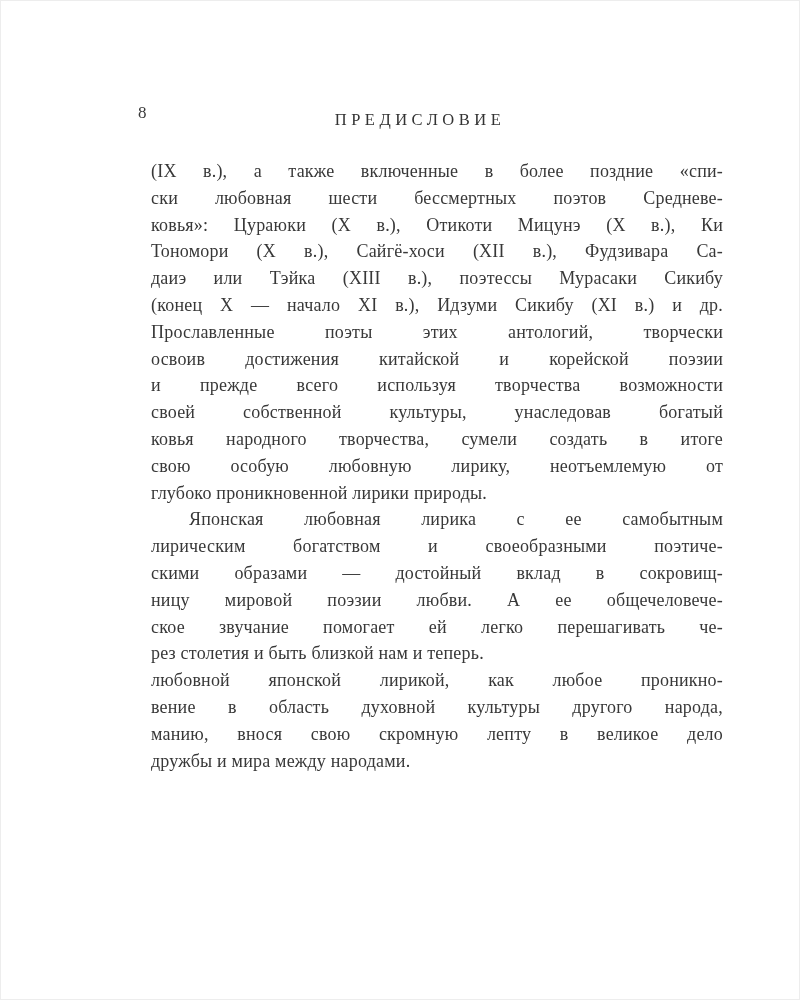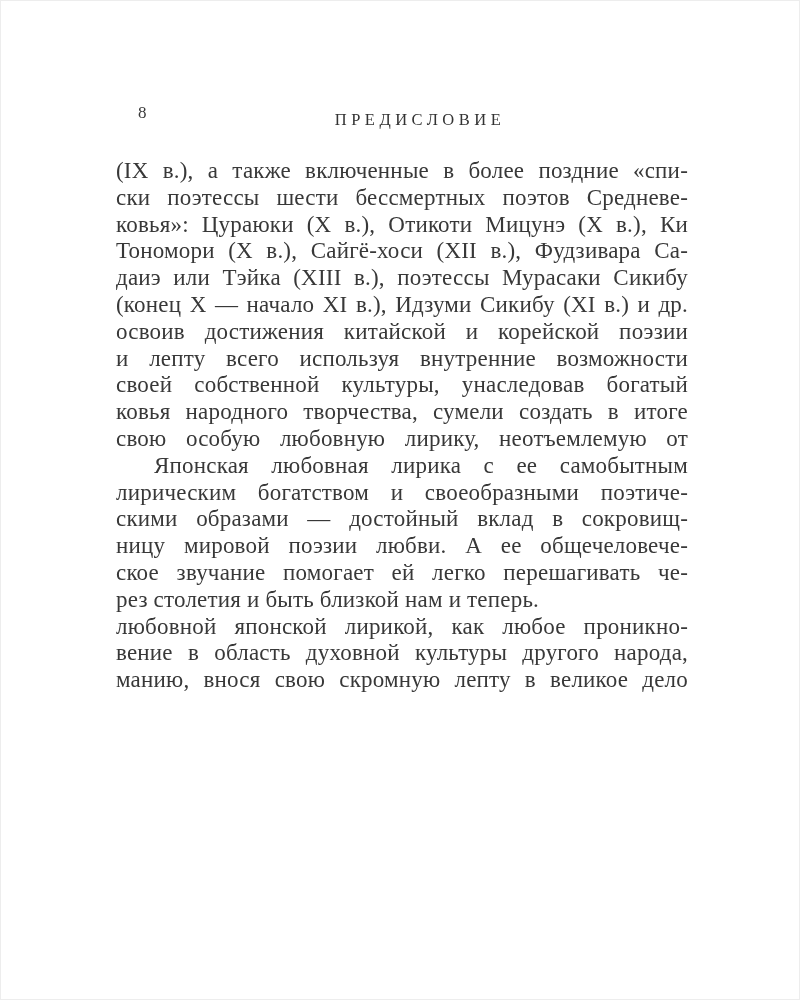--- a/index.html
+++ b/index.html
@@ -38,23 +38,23 @@
     top: 0;
     text-align: center;
     font-size: 16.5px;
     letter-spacing: 4.5px;
     color: #333333;
     margin-top: 8px;
   }
   .body-text {
     position: absolute;
     top: 157px;
-    left: 115px;
+    left: 150px;
     width: 572px;
-    font-size: 23px;
+    font-size: 18px;
     line-height: 26.8px;
     letter-spacing: 0.2px;
     color: #383838;
   }
   .line {
     text-align: justify;
     text-align-last: justify;
   }
   .line.last {
     text-align-last: left;
@@ -67,38 +67,41 @@
 <body>
 
 <div class="page">
   <div class="header">
     <span class="pagenum">8</span>
     <span class="running-title">ПРЕДИСЛОВИЕ</span>
   </div>
   <div class="body-text" id="body-text">
       <div class="paragraph">
         <div class="line">(IX в.), а также включенные в более поздние «спи-</div>
-        <div class="line">ски поэтессы шести бессмертных поэтов Средневе-</div>
+        <div class="line">ски любовная шести бессмертных поэтов Средневе-</div>
         <div class="line">ковья»: Цураюки (X в.), Отикоти Мицунэ (X в.), Ки</div>
         <div class="line">Тономори (X в.), Сайгё-хоси (XII в.), Фудзивара Са-</div>
         <div class="line">даиэ или Тэйка (XIII в.), поэтессы Мурасаки Сикибу</div>
         <div class="line">(конец X — начало XI в.), Идзуми Сикибу (XI в.) и др.</div>
+        <div class="line">Прославленные поэты этих антологий, творчески</div>
         <div class="line">освоив достижения китайской и корейской поэзии</div>
-        <div class="line">и лепту всего используя внутренние возможности</div>
+        <div class="line">и прежде всего используя творчества возможности</div>
         <div class="line">своей собственной культуры, унаследовав богатый</div>
         <div class="line">ковья народного творчества, сумели создать в итоге</div>
         <div class="line">свою особую любовную лирику, неотъемлемую от</div>
+        <div class="line last">глубоко проникновенной лирики природы.</div>
       </div>
       <div class="paragraph">
         <div class="line first-indent">Японская любовная лирика с ее самобытным</div>
         <div class="line">лирическим богатством и своеобразными поэтиче-</div>
         <div class="line">скими образами — достойный вклад в сокровищ-</div>
         <div class="line">ницу мировой поэзии любви. А ее общечеловече-</div>
         <div class="line">ское звучание помогает ей легко перешагивать че-</div>
         <div class="line last">рез столетия и быть близкой нам и теперь.</div>
       </div>
       <div class="paragraph">
         <div class="line">любовной японской лирикой, как любое проникно-</div>
         <div class="line">вение в область духовной культуры другого народа,</div>
         <div class="line">манию, внося свою скромную лепту в великое дело</div>
+        <div class="line last">дружбы и мира между народами.</div>
       </div>
     </div>
 </div>
 
 </body></html>

